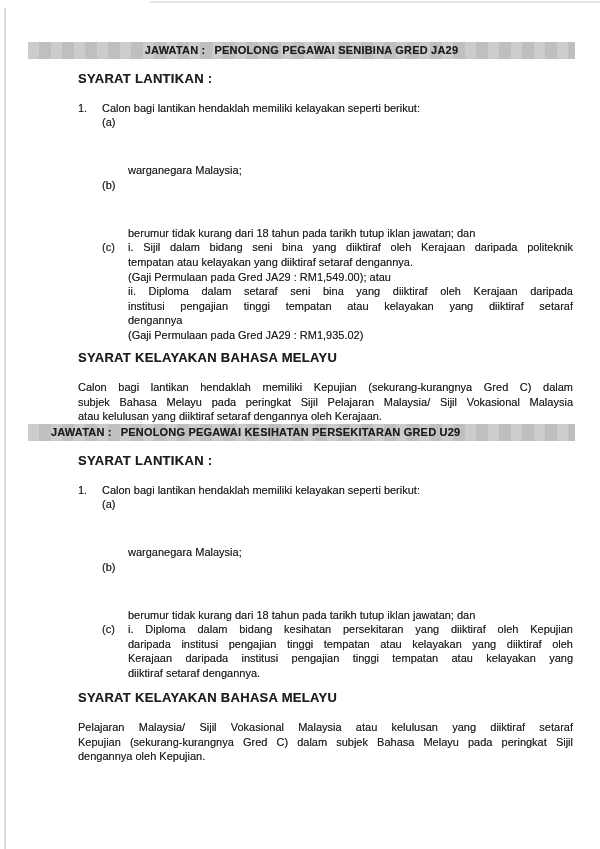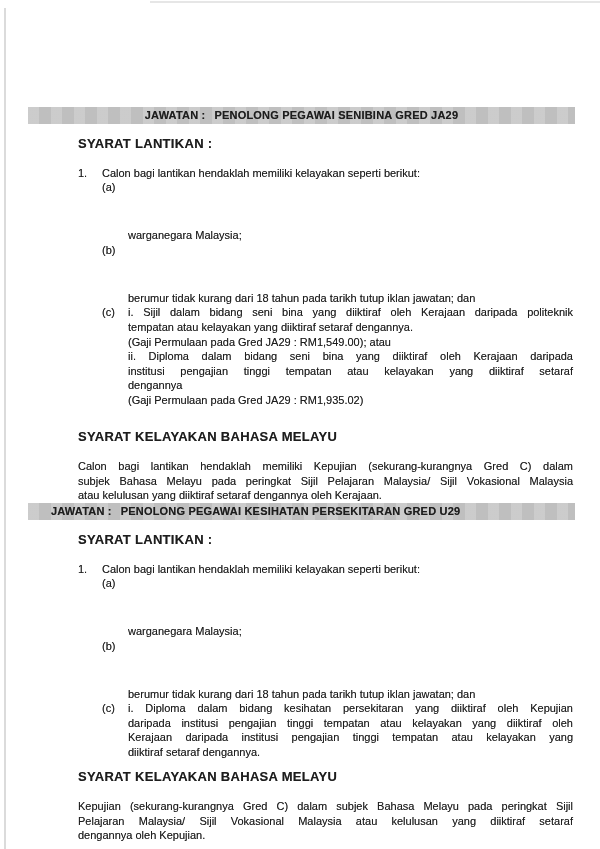--- a/index.html
+++ b/index.html
@@ -23,21 +23,21 @@
     text-shadow: 0 0 0.35px rgba(30,30,30,0.55);
   }
   .scan-top {
     position: absolute; top: 1px; left: 150px; right: 0; height: 2px;
     background: var(--scan_top); opacity: 0.8;
   }
   .scan-left {
     position: absolute; left: 4px; top: 8px; bottom: 0; width: 2px;
     background: var(--scan_line); opacity: 0.9;
   }
-  .content { padding-top: 107px; }
+  .content { padding-top: 42px; }
 
   .bar {
     margin-left: 28px;
     width: 547px;
     height: 17px;
     background: var(--bar_bg);
     background-image: repeating-linear-gradient(90deg,
       rgba(255,255,255,0.10) 0 11px, rgba(0,0,0,0.035) 11px 23px);
     font-weight: bold;
     font-size: 11px;
@@ -45,21 +45,21 @@
     letter-spacing: 0.2px;
     text-align: center;
     box-sizing: border-box;
     white-space: nowrap;
   }
   .bar--left { text-align: left; padding-left: 23px; }
   .bar-title { margin-left: 9px; }
 
   h2 { margin: 0; font-size: 13px; line-height: 14.6px; letter-spacing: 0.3px; font-weight: bold; }
   .h-lantikan { margin: 13px 0 0 78px; }
-  .h-bahasa  { margin: 22px 0 0 78px; }
+  .h-bahasa  { margin: 8px 0 0 78px; }
   .job--u29 .bar { margin-top: 0; }
   .job--u29 .h-bahasa { margin-top: 10px; }
 
   .list { display: flex; margin: 14px 0 0 78px; width: 495px; }
   .num { width: 24px; flex: none; }
   .list-body { flex: 1; min-width: 0; }
   .sub { display: flex; }
   .marker { width: 26px; flex: none; }
   .sub-text { flex: 1; min-width: 0; margin-top: 48px; }
   .c-body { flex: 1; min-width: 0; }
@@ -99,21 +99,21 @@
             <span class="marker">(b)</span>
             <span class="sub-text">berumur tidak kurang dari 18 tahun pada tarikh tutup iklan jawatan; dan</span>
           </div>
 
           <div class="sub">
             <span class="marker">(c)</span>
             <div class="c-body">
               <div class="line fill">i. Sijil dalam bidang seni bina yang diiktiraf oleh Kerajaan daripada politeknik</div>
               <div class="line">tempatan atau kelayakan yang diiktiraf setaraf dengannya.</div>
               <div class="line">(Gaji Permulaan pada Gred JA29 : RM1,549.00); atau</div>
-              <div class="line fill">ii. Diploma dalam bidang seni bina yang diiktiraf oleh Kerajaan daripada</div>
+              <div class="line fill">ii. Diploma dalam setaraf seni bina yang diiktiraf oleh Kerajaan daripada</div>
               <div class="line fill">institusi pengajian tinggi tempatan atau kelayakan yang diiktiraf setaraf</div>
               <div class="line">dengannya</div>
               <div class="line">(Gaji Permulaan pada Gred JA29 : RM1,935.02)</div>
             </div>
           </div>
         </div>
       </div>
 
       <h2 class="h-bahasa">SYARAT KELAYAKAN BAHASA MELAYU</h2>
       <div class="bahasa">
@@ -152,20 +152,20 @@
               <div class="line fill">daripada institusi pengajian tinggi tempatan atau kelayakan yang diiktiraf oleh</div>
               <div class="line fill">Kerajaan daripada institusi pengajian tinggi tempatan atau kelayakan yang</div>
               <div class="line">diiktiraf setaraf dengannya.</div>
             </div>
           </div>
         </div>
       </div>
 
       <h2 class="h-bahasa">SYARAT KELAYAKAN BAHASA MELAYU</h2>
       <div class="bahasa">
+        <div class="line fill">Pelajaran Malaysia/ Sijil Vokasional Malaysia atau kelulusan yang diiktiraf setaraf</div>
         <div class="line fill">Kepujian (sekurang-kurangnya Gred C) dalam subjek Bahasa Melayu pada peringkat Sijil</div>
-        <div class="line fill">Pelajaran Malaysia/ Sijil Vokasional Malaysia atau kelulusan yang diiktiraf setaraf</div>
         <div class="line">dengannya oleh Kepujian.</div>
       </div>
     </section>
 
   </div>
 </div>
 
 </body></html>

